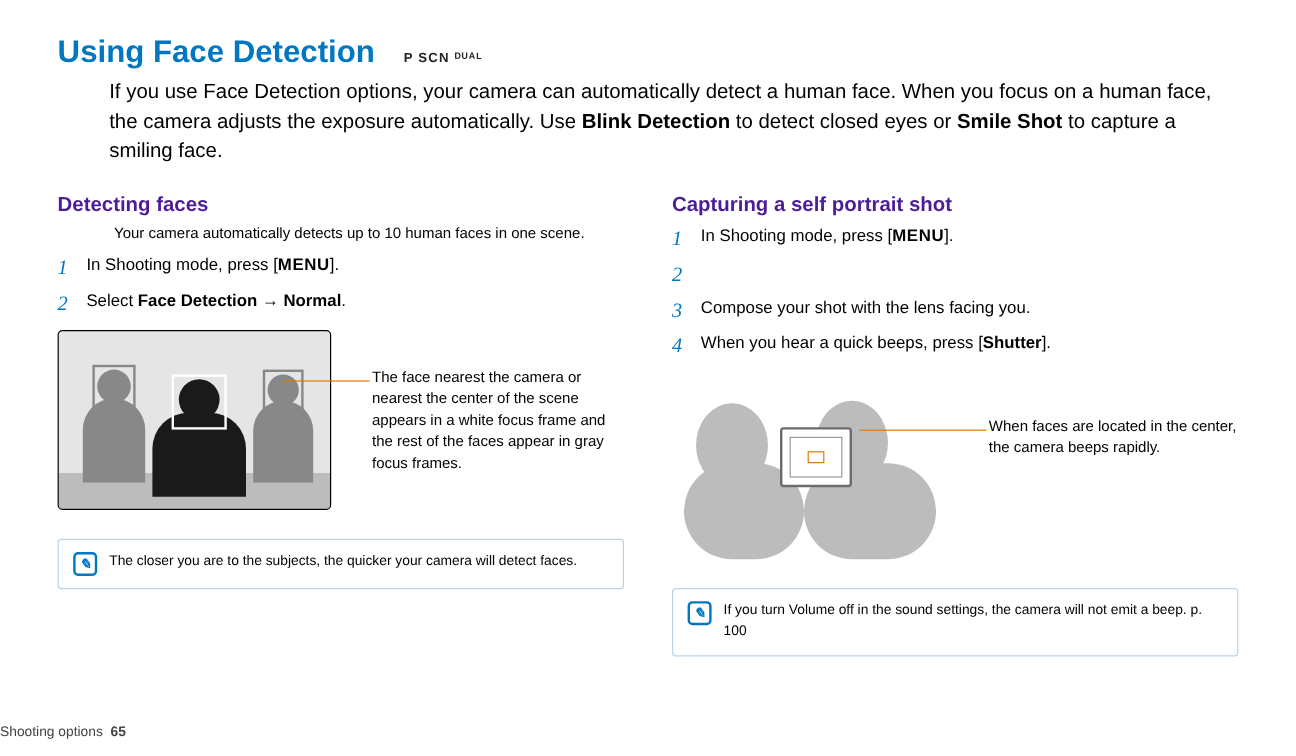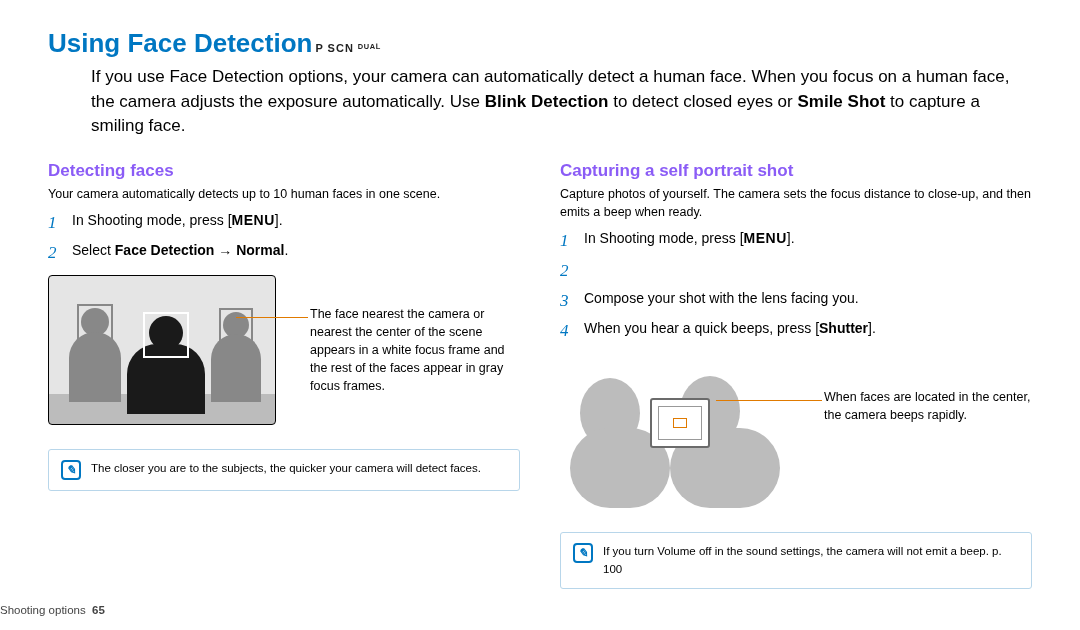--- a/index.html
+++ b/index.html
@@ -5,28 +5,28 @@
   * { box-sizing: border-box; margin: 0; padding: 0; }
   body {
     font-family: Arial, Helvetica, sans-serif;
     width: 1080px;
     height: 630px;
     background: #fff;
     padding: 28px 48px 20px 48px;
     position: relative;
     color: #000;
   }
-  .title-row { display:flex; align-items:baseline; gap:3px; margin-bottom:4px;}
+  .title-row { display:flex; align-items:baseline; gap:24px; margin-bottom:4px;}
   .title { color: #0077c2; font-size: 26px; font-weight:700; }
   .modes { font-size:11px; letter-spacing:1px; color:#222; font-weight:700;}
   .intro { font-size:17px; line-height:1.45; margin-top:6px; margin-bottom:22px;margin-left:43px;}
   .columns { display:flex; gap:40px;}
   .col { flex:1; }
-  .subhead { color:#8b5cf6; font-size:17px; font-weight:700; margin-bottom:4px;}
-  .subdesc { font-size:12.5px; line-height:1.45; margin-bottom:8px;}
+  .subhead { color:#4c1d95; font-size:17px; font-weight:700; margin-bottom:4px;}
+  .subdesc { font-size:12.5px; line-height:1.45; margin-bottom:8px;margin-left:47px;}
   .steps { list-style:none; }
   .step { display:flex; align-items:flex-start; gap:10px; font-size:14px; margin:6px 0; line-height:1.4;}
   .stepnum { color:#0077c2; font-style:italic; font-family:Georgia, serif; font-size:17px; min-width:14px;}
   .menu-btn { font-weight:800; letter-spacing:0.5px;}
   .fig-row { display:flex; gap:34px; margin-top:10px;}
   .fig-box { border:1.5px solid #000; width:228px; height:150px; border-radius:4px; background:linear-gradient(#e5e5e5 0%, #e5e5e5 80%, #bcbcbc 80%, #bcbcbc 100%); position:relative; overflow:hidden; flex-shrink:0;}
   .fig-caption { font-size:12.5px; line-height:1.45; padding-top:30px; position:relative;}
   .leader { position:absolute; border-top:1.5px solid #e07a00; }
   .note-box { display:flex; gap:10px; border:1px solid #b8d6ea; background:#fff; border-radius:3px; padding:10px 12px; margin-top:24px; font-size:11.5px; line-height:1.5; align-items:flex-start;}
   .note-icon { width:20px; height:20px; border:2px solid #0077c2; border-radius:4px; display:flex; align-items:center; justify-content:center; color:#0077c2; font-style:italic; font-weight:700; font-size:12px; flex-shrink:0;}
@@ -96,21 +96,20 @@
     </div>
 
     <div class="note-box">
       <div class="note-icon">✎</div>
       <div>The closer you are to the subjects, the quicker your camera will detect faces.</div>
     </div>
   </div>
 
   <div class="col">
     <div class="subhead">Capturing a self portrait shot</div>
-    <div class="subdesc">Capture photos of yourself. The camera sets the focus distance to close-up, and then emits a beep when ready.</div>
     <ul class="steps">
       <li class="step">
         <span class="stepnum">1</span>
         <span><span>In Shooting mode, press [</span><span class="menu-btn">MENU</span><span>].</span></span>
       </li>
       <li class="step">
         <span class="stepnum">2</span>
       </li>
       <li class="step">
         <span class="stepnum">3</span>

